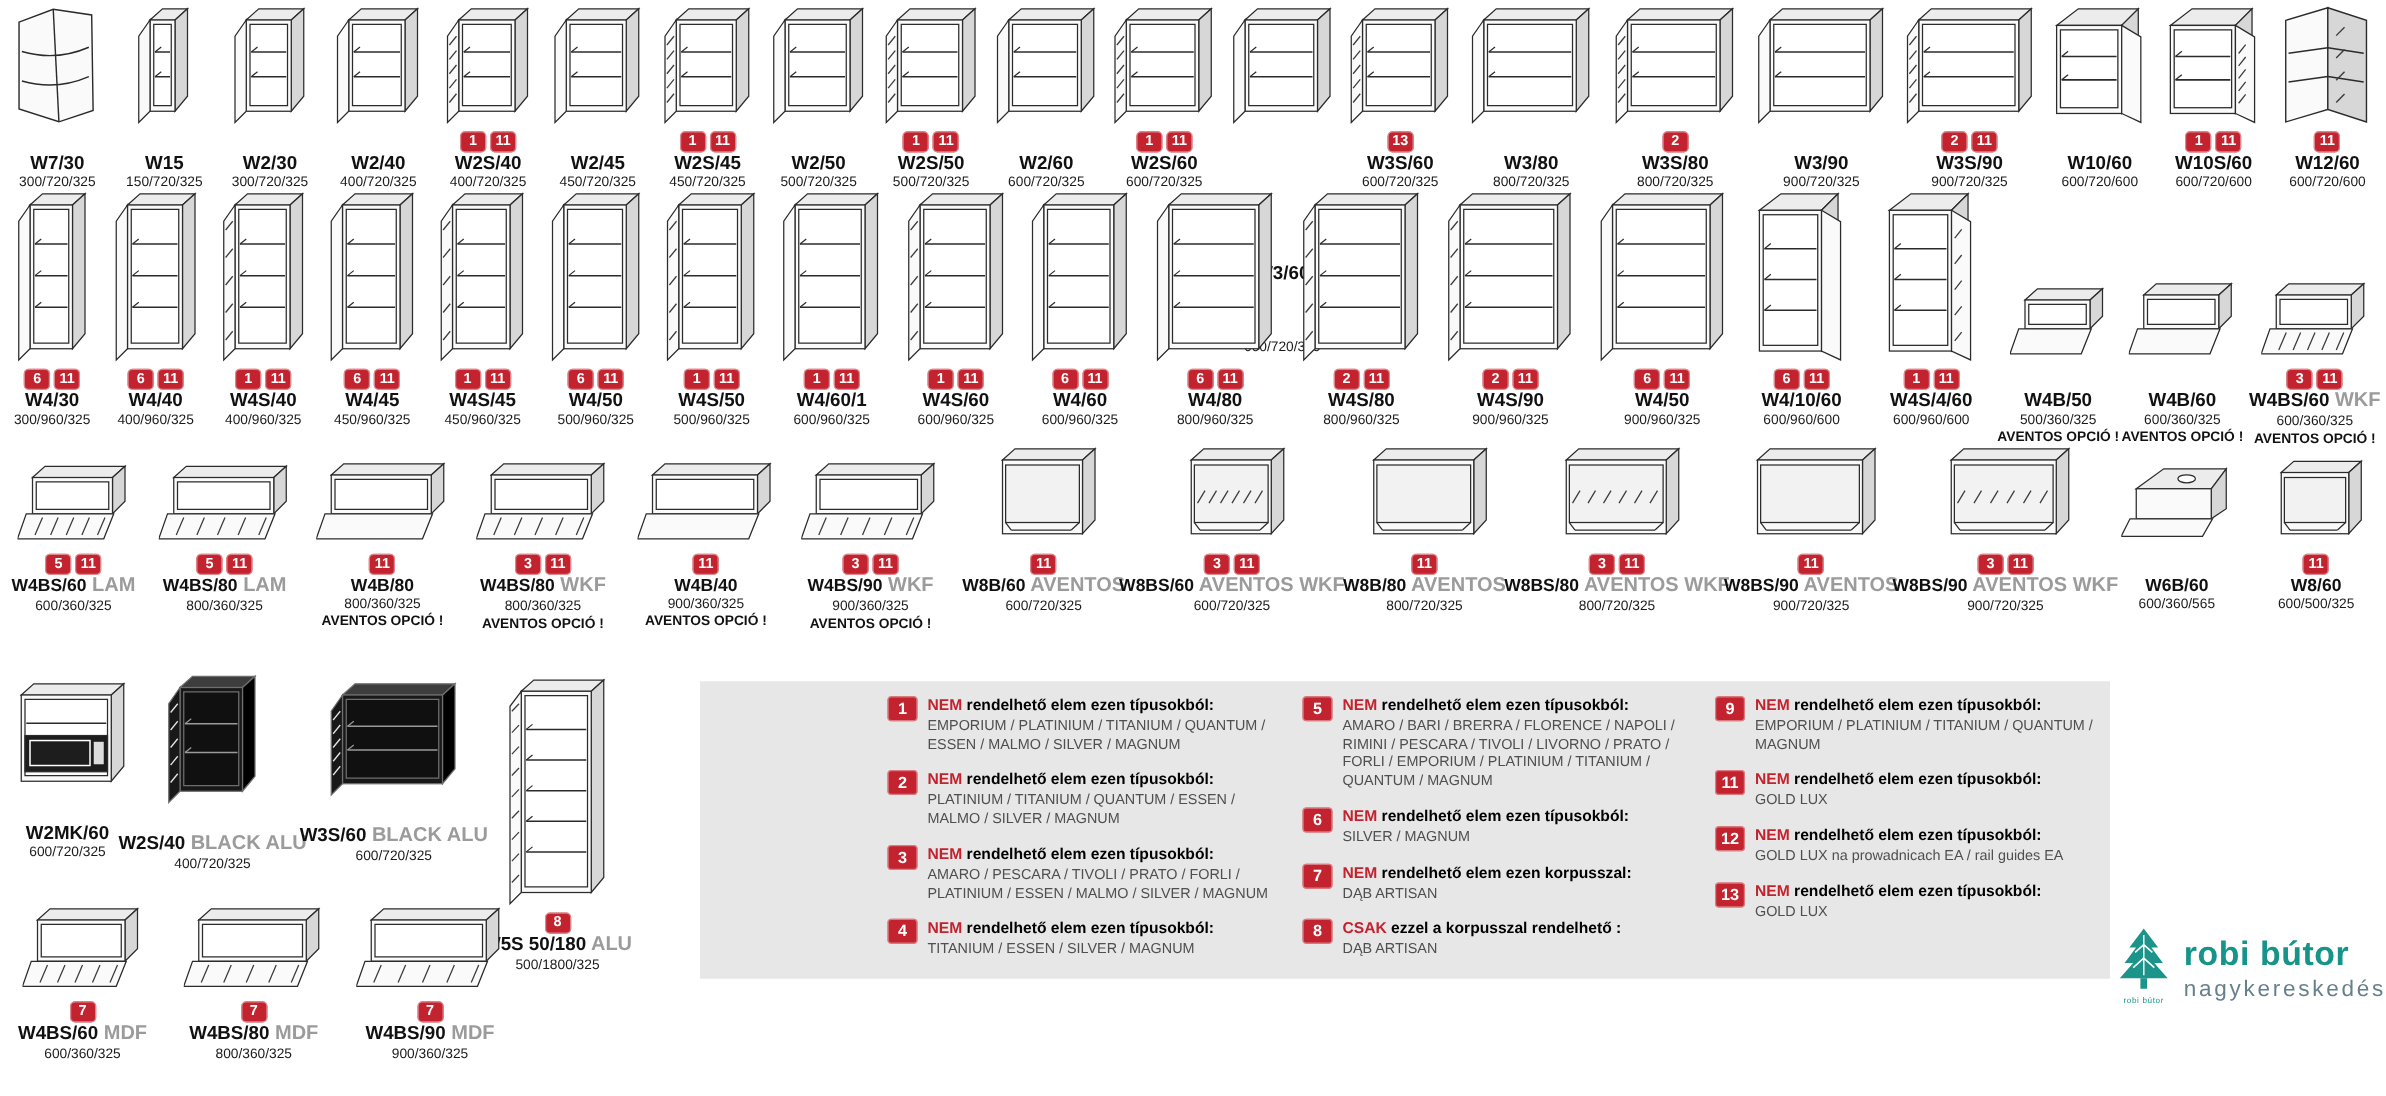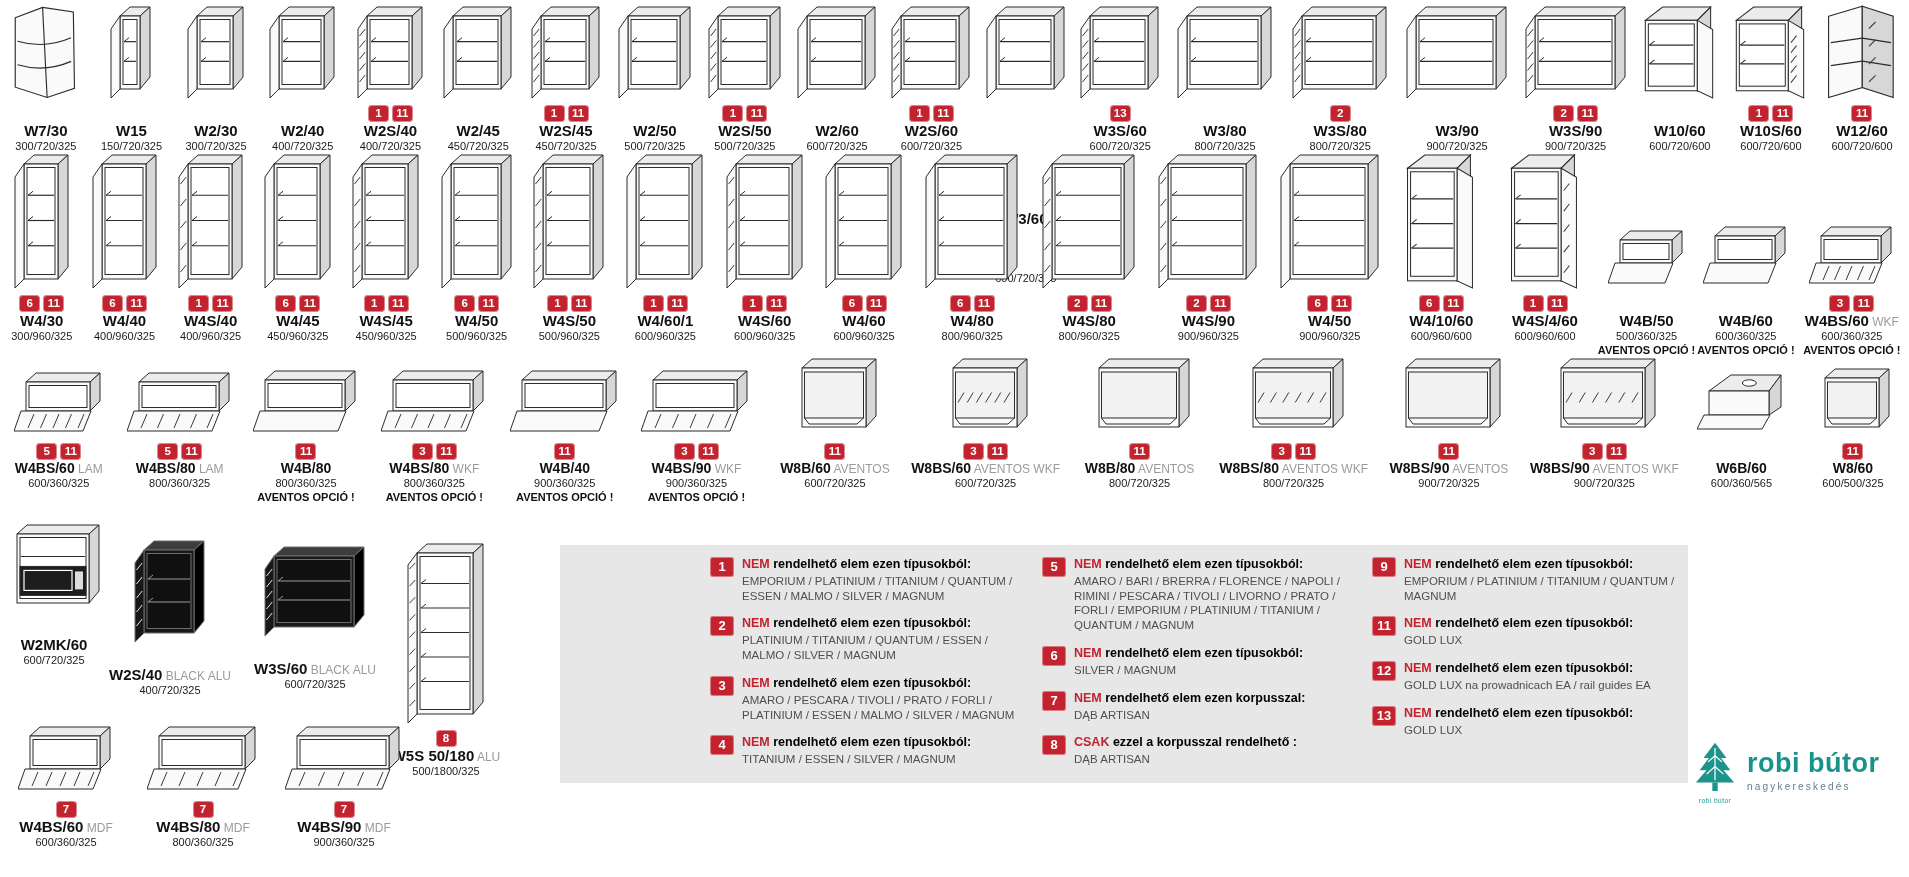--- a/index.html
+++ b/index.html
@@ -8,41 +8,41 @@
         font-family:"Liberation Sans",sans-serif;color:var(--ink);}
   .rowflex{position:absolute;display:flex;align-items:flex-start;}
   .cell{display:flex;flex-direction:column;align-items:center;flex:1 1 0;min-width:0;overflow:visible;}
   .cell.abs{position:absolute;}
   .gfx{display:flex;align-items:flex-end;justify-content:center;overflow:visible;}
   .badges{height:19px;display:flex;gap:3px;align-items:center;margin-top:2px;}
   .badge{min-width:17px;height:17px;padding:0 2px;background:var(--red);color:#fff;font-weight:bold;
          font-size:11.5px;line-height:17px;text-align:center;border-radius:4px;
          box-shadow:inset 0 0 0 1px rgba(255,255,255,.45);}
   .clabel{font-size:15px;font-weight:bold;white-space:nowrap;line-height:1.05;}
-  .clabel .suffix{color:#9b9b9b;font-weight:normal;font-size:12px;}
+  .clabel .suffix{color:#9b9b9b;font-weight:bold;font-size:16px;}
   .cdims{font-size:11px;color:#1a1a1a;white-space:nowrap;margin-top:1px;}
   .cnote{font-size:11px;font-weight:bold;white-space:nowrap;margin-top:2px;}
   #row3 .clabel{font-size:14px;}
   
   #legend{position:absolute;left:560px;top:545px;width:1128px;height:238px;background:#e7e7e7;}
   .lcol{position:absolute;top:12px;display:flex;flex-direction:column;gap:13px;}
   .litem{display:flex;gap:8px;align-items:flex-start;}
   .lbadge{flex:0 0 auto;min-width:20px;height:20px;padding:0 2px;background:var(--red);color:#fff;
           font-weight:bold;font-size:13px;line-height:20px;text-align:center;border-radius:3px;
           box-shadow:inset 0 0 0 1px rgba(255,255,255,.4);}
   .lhead{font-size:12.5px;font-weight:bold;color:#000;line-height:1.2;}
   .lhead .kw{color:var(--red);}
   .lbody{font-size:11.5px;color:#4f4f4f;line-height:1.28;margin-top:2px;}
   
   #logo{position:absolute;left:1692px;top:740px;display:flex;gap:9px;align-items:flex-start;}
   .tree-col{display:flex;flex-direction:column;align-items:center;}
   .logo-caption{font-size:6.5px;color:#17948a;margin-top:1px;letter-spacing:.5px;}
   .logo-text{margin-top:10px;}
   .logo-name{font-size:27px;font-weight:bold;color:#17948a;letter-spacing:.5px;line-height:1;}
-  .logo-sub{font-size:10px;color:#64808d;letter-spacing:2.2px;margin-top:4px;}
+  .logo-sub{font-size:18px;color:#64808d;letter-spacing:2.2px;margin-top:4px;}
 </style>
 </head>
 <body>
 
 <div id="page">
   <div id="row1" class="rowflex" style="left:2px;top:2px;width:1905px;">
       <div class="cell" style="flex: 0.8 1 0px;">
         <div class="gfx" style="height: 100px;">
           <svg width="72" height="98" viewBox="0 0 58 86" xmlns="http://www.w3.org/2000/svg">
             <path d="M2 12 L26 3 L53 7 L54 74 L30 82 L2 73 Z" fill="#fafafa" stroke="#2b2b2b"></path>
@@ -1202,21 +1202,21 @@
           </svg>
         </div>
         <div class="badges">
           <span class="badge">11</span>
         </div>
         <div class="clabel">W8/60</div>
         <div class="cdims">600/500/325</div>
       </div>
     </div>
   <div id="row4">
-      <div class="cell abs" style="left: 2px; top: 524px; width: 104px;">
+      <div class="cell abs" style="left: 2px; top: 546px; width: 104px;">
         <div class="gfx" style="height: 92px;">
           <svg width="98" height="94" viewBox="-12 -3 98 94" xmlns="http://www.w3.org/2000/svg">
             <polygon points="0,9 10,0 82,0 72,9" fill="#ececec" stroke="#2b2b2b" stroke-width="1"></polygon>
             <polygon points="72,9 82,0 82,66 72,78" fill="#d7d7d7" stroke="#2b2b2b" stroke-width="1"></polygon>
             <rect x="0" y="9" width="72" height="69" fill="#fafafa" stroke="#2b2b2b" stroke-width="1"></rect>
             <rect x="3" y="12.5" width="66" height="61" fill="#ffffff" stroke="#2b2b2b" stroke-width="1"></rect>
             <line x1="4" y1="31.5" x2="68" y2="31.5" stroke="#2b2b2b" stroke-width="1.2"></line>
             <rect x="3" y="41.43" width="66" height="28.98" fill="#1d1d1d" stroke="#2b2b2b" stroke-width="1"></rect>
             <rect x="7" y="45.43" width="48" height="19.98" fill="none" stroke="#ffffff" stroke-width="1.2"></rect>
             <rect x="58" y="46.43" width="8" height="17.98" fill="#ffffff" opacity="0.85"></rect>

